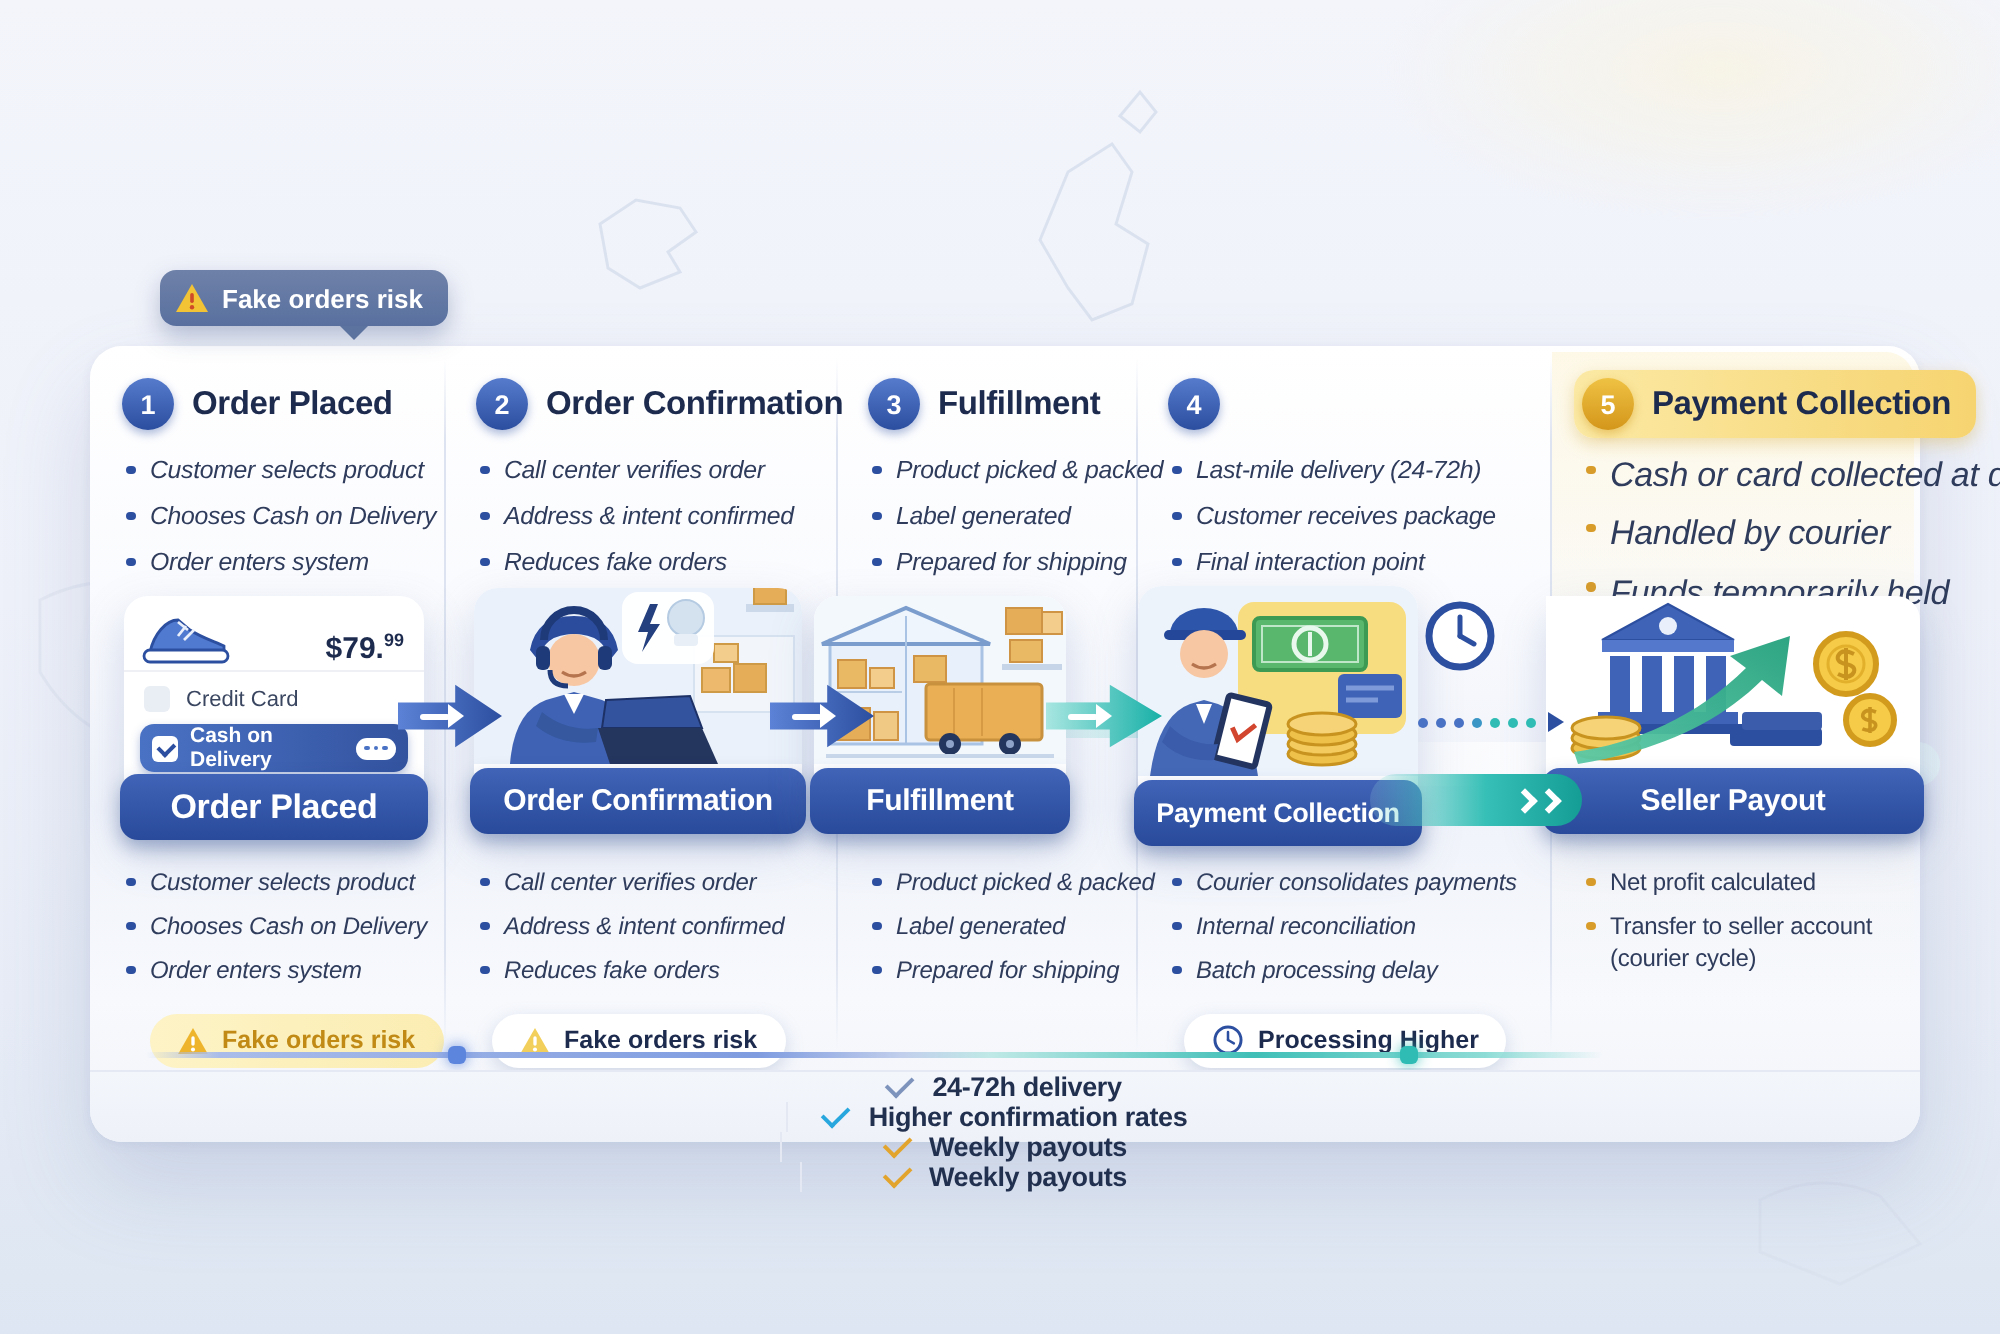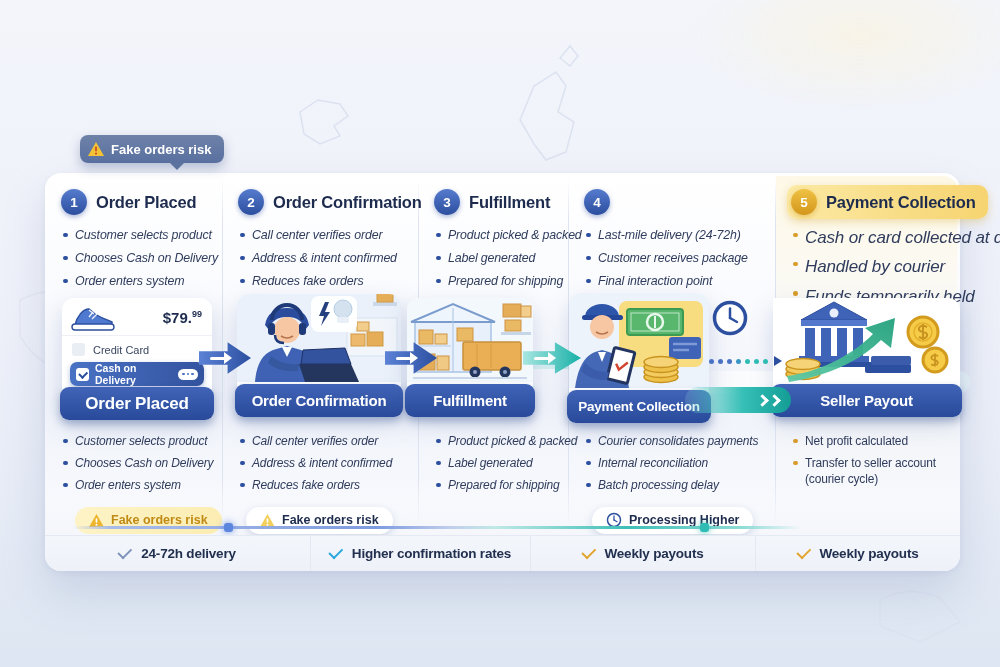--- a/index.html
+++ b/index.html
@@ -66,21 +66,21 @@
   .banner.small{font-size:13.5px;}
   .banner.big{font-size:17px;}
 
   .c1{left:17px;top:5px;width:150px;height:120px;}
   .c2{left:192px;top:1px;width:164px;height:121px;}
   .c3{left:362px;top:5px;width:126px;height:117px;}
   .c4{left:524px;top:0;width:140px;height:128px;}
   .c5{left:728px;top:5px;width:187px;height:117px;}
   .c2 svg,.c3 svg,.c4 svg,.c5 svg{display:block;border-radius:12px 12px 0 0;}
 
-  .prod-top{display:flex;align-items:center;justify-content:space-between;height:38px;padding:4px 10px 2px 8px;border-bottom:1px solid #eef0f6;}
+  .prod-top{display:flex;align-items:flex-end;justify-content:space-between;height:38px;padding:4px 10px 2px 8px;border-bottom:1px solid #eef0f6;}
   .price{font-size:15px;font-weight:bold;color:#1d2b4e;}
   .price sup{font-size:9px;}
   .opt-credit{display:flex;align-items:center;gap:8px;margin:7px 10px 6px;font-size:11px;color:#3a4660;}
   .chk-empty{width:13px;height:13px;border-radius:3px;background:#e9edf4;}
   .opt-cod{display:flex;align-items:center;gap:6px;height:24px;margin:0 8px;padding:0 6px;border-radius:7px;
     background:linear-gradient(90deg,#4a72c4,#33539f);color:#fff;font-size:10.5px;font-weight:bold;box-shadow:0 2px 5px rgba(45,79,160,.35);}
   .chk-filled{position:relative;width:13px;height:13px;border-radius:3px;background:#fff;flex:0 0 13px;}
   .chk-filled::after{content:"";position:absolute;left:3px;top:3px;width:6px;height:3.5px;border-left:2px solid #2d4fa0;border-bottom:2px solid #2d4fa0;transform:rotate(-45deg);}
   .toggle{margin-left:auto;width:22px;height:11px;border-radius:6px;background:#fff;display:flex;align-items:center;justify-content:center;gap:2px;}
   .toggle i{width:2.5px;height:2.5px;border-radius:50%;background:#4a72c4;}
@@ -104,21 +104,21 @@
   .chev{width:9px;height:9px;border-top:3px solid #fff;border-right:3px solid #fff;transform:rotate(45deg);}
 
   
   .timeline{position:absolute;left:28px;top:353px;width:728px;height:3px;border-radius:2px;z-index:2;
     background:linear-gradient(90deg,rgba(148,172,229,0) 0%,#a9bce9 5%,#7f9ce0 42%,#c2cfec 52%,#bfe9e6 58%,#3fbfb7 76%,#8edcd6 92%,rgba(142,220,214,0) 100%);}
   .tdot{position:absolute;top:-3px;width:9px;height:9px;border-radius:3px;}
   .tdot.blue{left:151px;background:#5c85dd;box-shadow:0 0 7px rgba(92,133,221,.9);}
   .tdot.teal{left:627px;background:#2fbcb4;box-shadow:0 0 7px rgba(47,188,180,.9);}
 
   .benefits{position:absolute;left:0;top:362px;width:915px;height:36px;display:flex;align-items:center;
-    background:linear-gradient(180deg,#f3f6fb,#eef1f8);border-top:1px solid #e4e9f3;border-radius:0 0 16px 16px;z-index:2;}
+    background:linear-gradient(180deg,#f3f6fb,#eef1f8);border-top:1px solid #e4e9f3;border-radius:0 0 16px 16px;z-index:2;flex-direction:column;}
   .bcell{display:flex;align-items:center;justify-content:center;gap:9px;height:100%;
     font-size:13.5px;font-weight:bold;color:#22304f;letter-spacing:-.2px;}
   .bw1{width:265px}.bw2{width:220px;border-left:1px solid #e3e8f2}.bw3{width:225px;border-left:1px solid #e3e8f2}.bw4{width:205px;border-left:1px solid #e3e8f2}
   .check{width:13px;height:8px;border-left:2.5px solid;border-bottom:2.5px solid;transform:rotate(-45deg) translate(1px,-2px);}
   .c-slate{border-color:#7e93bb}.c-cyan{border-color:#28a7de}.c-gold{border-color:#e2a42c}
 </style>
 </head>
 <body>
 
 <div class="stage">

